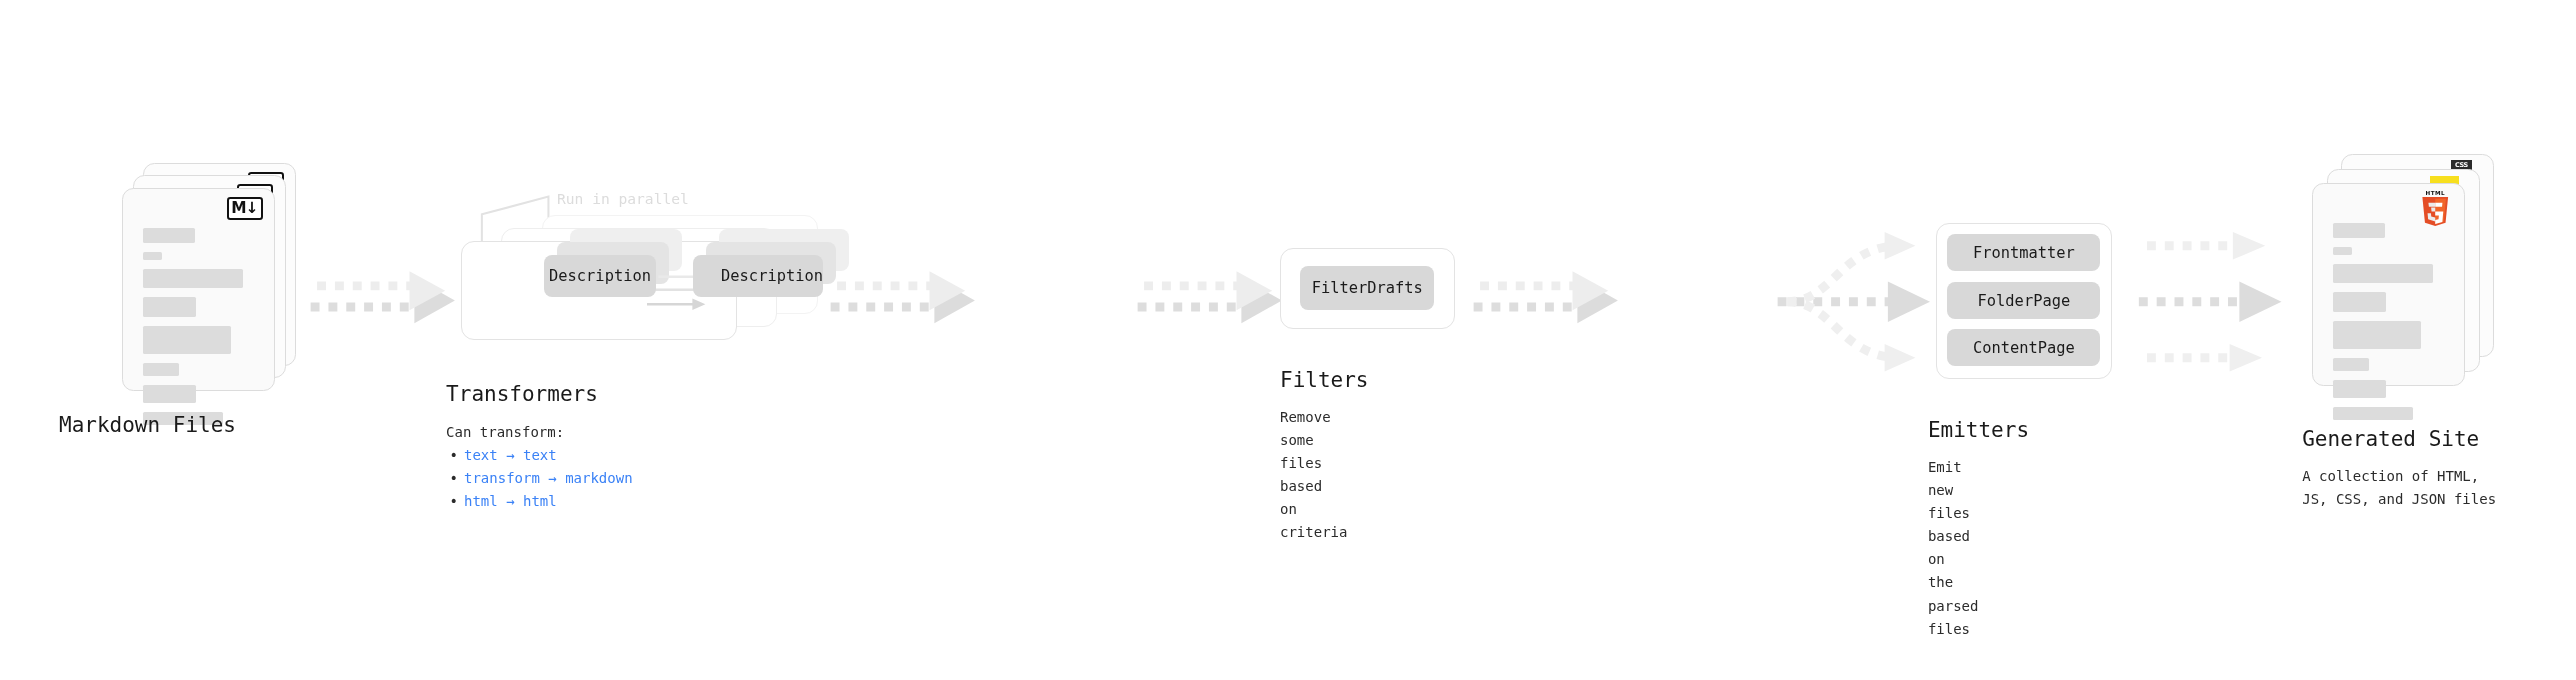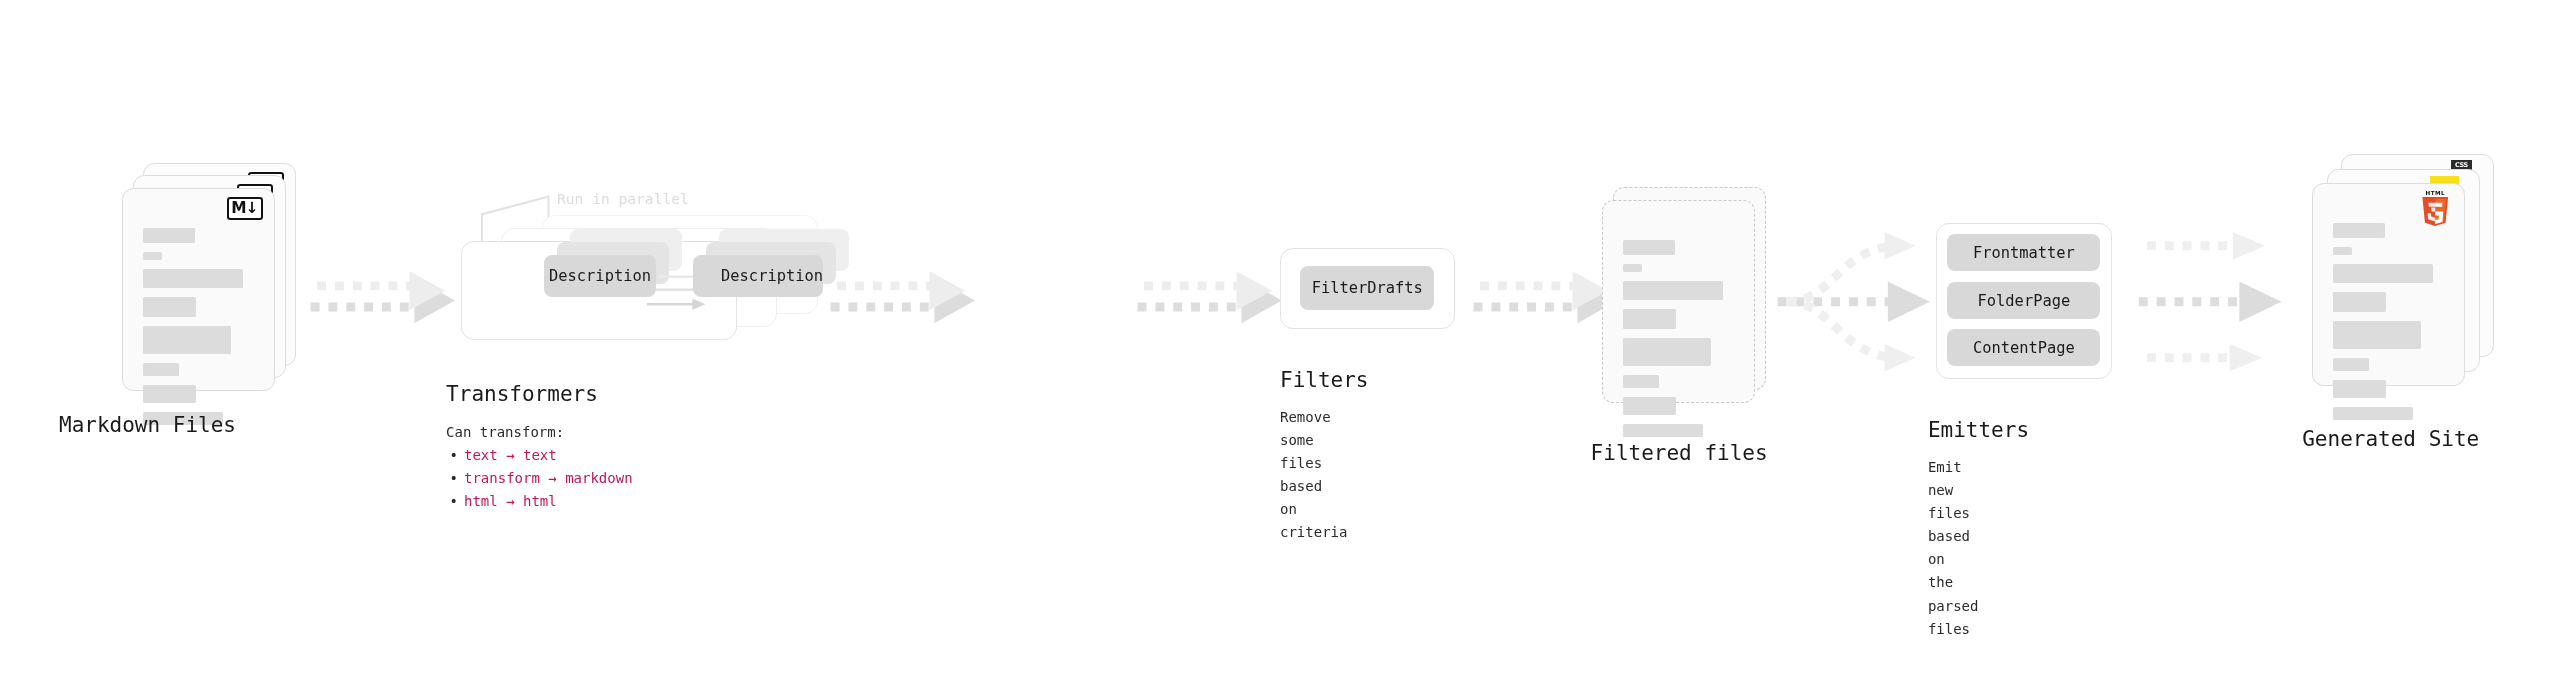--- a/index.html
+++ b/index.html
@@ -123,21 +123,21 @@
     white-space: pre-line;
   }
   .stage-desc.lead {
     white-space: nowrap;
   }
   .bullets {
     position: absolute;
     font-family: "DejaVu Sans Mono", "Liberation Mono", monospace;
     font-size: 14px;
     line-height: 1.65;
-    color: #be185d;
+    color: #3b82f6;
     margin: 0;
     padding: 0;
     list-style: none;
   }
   .bullets li { white-space: nowrap; }
   .bullets li::before {
     content: "\2022";
     display: inline-block;
     width: 14.6px;
     margin-left: 3.3px;
@@ -303,38 +303,20 @@
     <g stroke="#ededed" stroke-width="11" stroke-dasharray="11 11" fill="none">
       <path d="M10 22 H 140"></path>
     </g>
     <g stroke="#dddddd" stroke-width="11" stroke-dasharray="11 11" fill="none">
       <path d="M2 48 H 140"></path>
     </g>
     <polygon points="130,12 180,40 130,68" fill="#dcdcdc"></polygon>
     <polygon points="124,4 168,28 124,52" fill="#ededed"></polygon>
   </svg>
 
-  <div class="stage-col" style="left:1602px; top:187px;">
-    <div class="docstack" style="width:179px;height:228px;">
-      <div class="doc dashed" style="left:10.6px; top:0px; width:153px; height:203px;"></div>
-      <div class="doc dashed" style="left:0px; top:13px; width:153px; height:203px;">
-        <div class="doclines">
-          <div class="dline" style="width:52px;height:15.4px;"></div>
-          <div class="dline" style="width:19.5px;height:7.3px;"></div>
-          <div class="dline" style="width:100px;height:19.5px;"></div>
-          <div class="dline" style="width:53px;height:19.5px;"></div>
-          <div class="dline" style="width:88px;height:28px;"></div>
-          <div class="dline" style="width:36px;height:13px;"></div>
-          <div class="dline" style="width:53px;height:18px;"></div>
-          <div class="dline" style="width:80px;height:13px;"></div>
-        </div>
-      </div>
-    </div>
-    <div class="stage-title" style="left:-11.4px; top:254px;">Filtered files</div>
-  </div>
 
   <svg class="abs-svg" style="left:1776px; top:228px;" width="154" height="154" viewBox="0 0 190 190">
     <g fill="none" stroke-width="11" stroke-dasharray="11 11">
       <path d="M2 91 H 150" stroke="#dddddd"></path>
       <path d="M14 91 C 70 91, 80 22, 152 22" stroke="#efefef"></path>
       <path d="M14 91 C 70 91, 80 160, 152 160" stroke="#efefef"></path>
     </g>
     <polygon points="138,66 190,91 138,116" fill="#dcdcdc"></polygon>
     <polygon points="134,5 172,22 134,39" fill="#efefef"></polygon>
     <polygon points="134,143 172,160 134,177" fill="#efefef"></polygon>
@@ -392,16 +374,18 @@
           <div class="dline" style="width:100px;height:19.5px;"></div>
           <div class="dline" style="width:53px;height:19.5px;"></div>
           <div class="dline" style="width:88px;height:28px;"></div>
           <div class="dline" style="width:36px;height:13px;"></div>
           <div class="dline" style="width:53px;height:18px;"></div>
           <div class="dline" style="width:80px;height:13px;"></div>
         </div>
       </div>
     </div>
     <div class="stage-title" style="left:-9.8px; top:273px;">Generated Site</div>
+    <div class="stage-desc" style="left:-9.8px; top:311px;">A collection of HTML,
+JS, CSS, and JSON files</div>
   </div>
 
 </div>
 
 
 </body></html>

